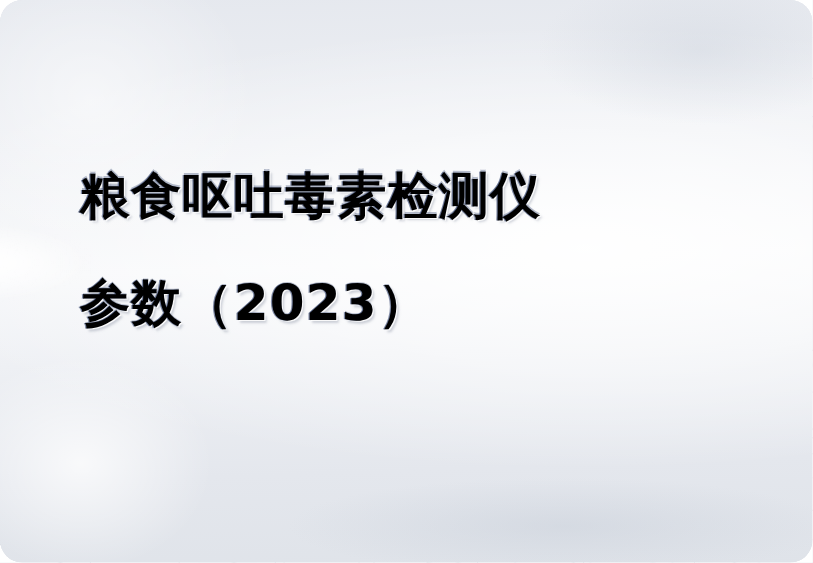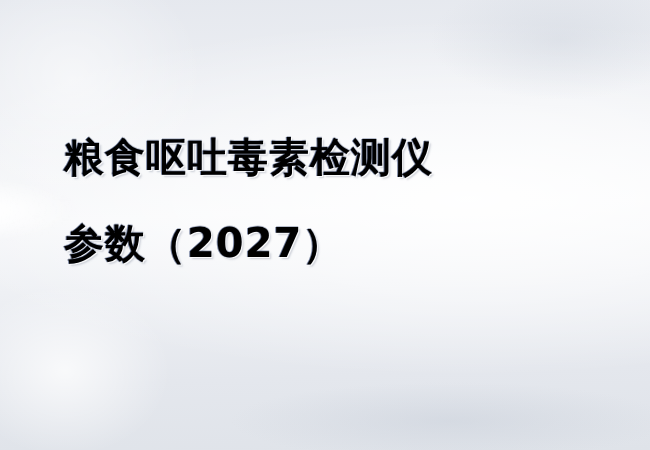--- a/index.html
+++ b/index.html
@@ -8,20 +8,21 @@
     padding: 0;
     background: #ffffff;
   }
   #banner {
     position: relative;
     width: 650px;
     height: 450px;
     overflow: hidden;
     background: #e7eaef;
     font-family: "DejaVu Sans", "Liberation Sans", sans-serif;
+    border-radius: 18px;
   }
   #bg-svg {
     position: absolute;
     inset: 0;
     width: 650px;
     height: 450px;
     display: block;
   }
   
   .sheen {
@@ -221,16 +222,16 @@
 
   <div class="sheen" id="sheen-base"></div>
   <div class="sheen" id="sheen-topleft"></div>
   <div class="sheen" id="sheen-bottomleft"></div>
   <div class="sheen" id="sheen-botdark"></div>
   <div class="sheen" id="sheen-topdark"></div>
   <div class="sheen" id="sheen-focus"></div>
 
   <div id="title-block">
     <div class="title-line">粮食呕吐毒素检测仪</div>
-    <div class="title-line">参数（2027）</div>
+    <div class="title-line">参数（2023）</div>
   </div>
 
 </div>
 
 </body></html>

